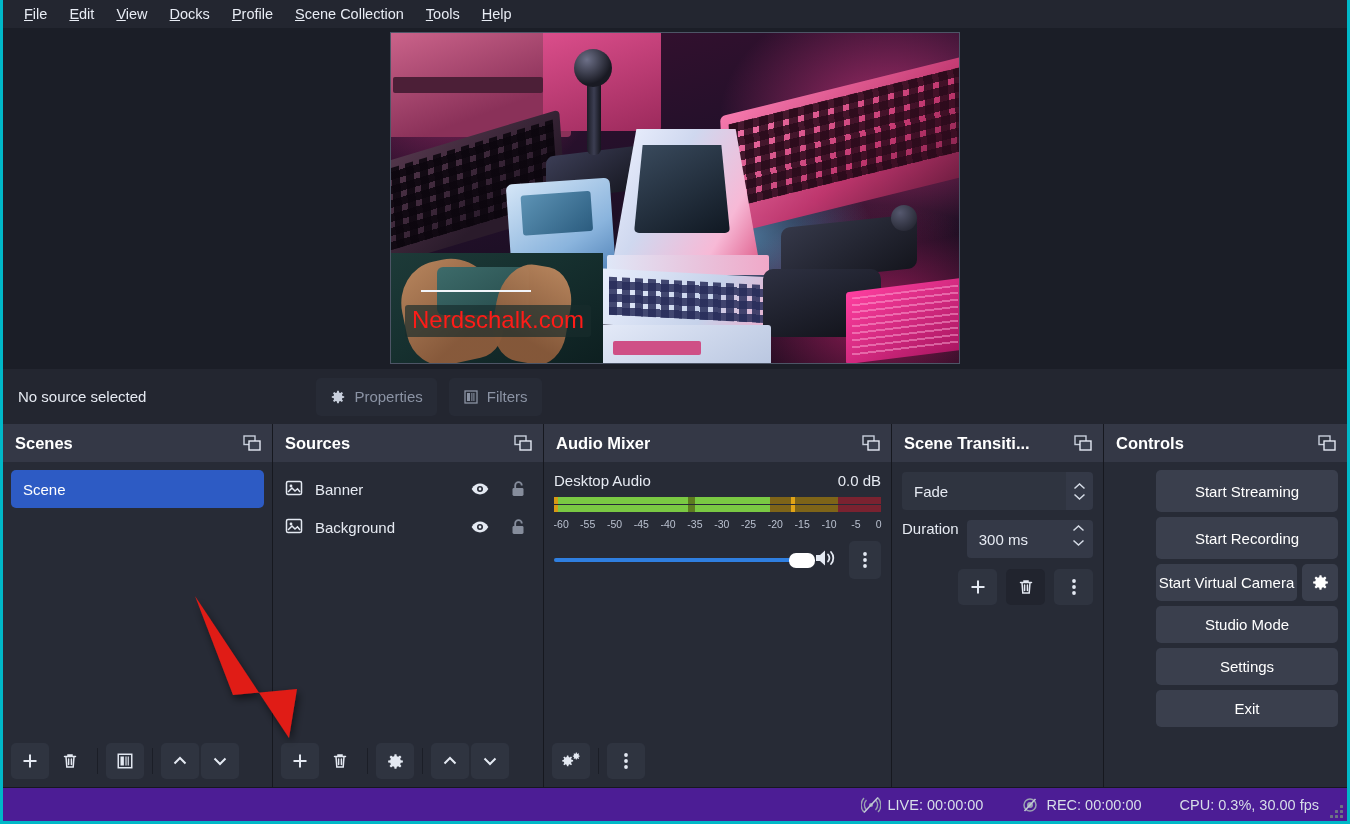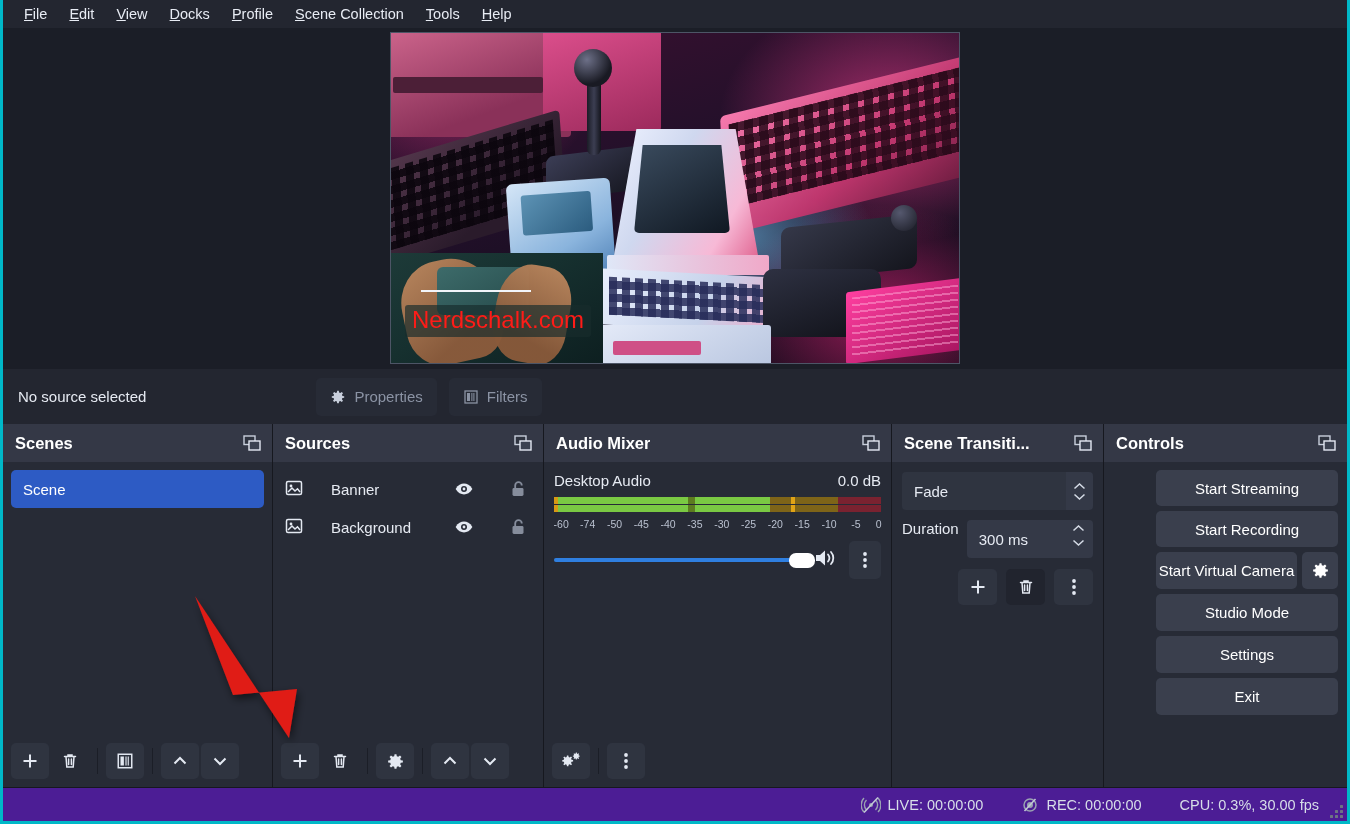--- a/index.html
+++ b/index.html
@@ -265,21 +265,21 @@
   .dock-scenes { flex: 0 0 270px; }
   .scene-item {
     margin: 8px 8px 0 8px; height: 38px; border-radius: 5px;
     background: #2d5bc4; display: flex; align-items: center; padding: 0 12px;
     color: #ffffff; font-size: 15px;
   }
 
   
   .dock-sources { flex: 0 0 271px; }
   .src-row {
-    height: 38px; display: flex; align-items: center; padding: 0 12px; gap: 28px;
+    height: 38px; display: flex; align-items: center; padding: 0 12px; gap: 12px;
     color: #e6eaf2; font-size: 15px;
   }
   .src-row .label { flex: 1 1 auto; }
   .src-row .eye, .src-row .lock { width: 26px; display: flex; justify-content: center; }
 
   
   .dock-audio { flex: 0 0 348px; }
   .amx { padding: 10px 10px 0 10px; }
   .amx-head { display: flex; align-items: baseline; justify-content: space-between; }
   .amx-name { font-size: 15px; color: #e6eaf2; }
@@ -343,21 +343,21 @@
   }
   .trn-btn.dark { background: #21242e; }
 
   
   .dock-ctrl { flex: 1 1 auto; }
   .ctrl-pad { padding: 8px 9px 0 9px; display: flex; flex-direction: column; gap: 5px; }
   .ctrl-btn {
     background: #3a3f4d; border-radius: 5px; display: flex; align-items: center;
     justify-content: center; color: #ffffff; font-size: 15px;
   }
-  .ctrl-btn.tall { height: 36px; margin-left: 43px; }
+  .ctrl-btn.tall { height: 42px; margin-left: 43px; }
   .ctrl-btn.std { height: 37px; margin-left: 43px; }
   .ctrl-row { display: flex; gap: 5px; }
   .ctrl-row .ctrl-btn { flex: 1 1 auto; }
   .ctrl-gear {
     width: 36px; background: #3a3f4d; border-radius: 5px;
     display: flex; align-items: center; justify-content: center; flex: 0 0 36px;
   }
 
   
   .statusbar {
@@ -613,21 +613,21 @@
             <div class="meter-row top" style="left:43%;width:23%;background:#7ac943;"></div>
             <div class="meter-row bot" style="left:43%;width:23%;background:#7ac943;"></div>
 
             <div class="meter-row top" style="left:0;width:1.1%;background:#d79a14;"></div>
             <div class="meter-row bot" style="left:0;width:1.1%;background:#d79a14;"></div>
             <div class="meter-row top" style="left:72.5%;width:1.1%;background:#e0a316;"></div>
             <div class="meter-row bot" style="left:72.5%;width:1.1%;background:#e0a316;"></div>
           </div>
           <div class="meter-labels">
             <span style="left:2.2%">-60</span>
-            <span style="left:10.3%">-74</span>
+            <span style="left:10.3%">-55</span>
             <span style="left:18.5%">-50</span>
             <span style="left:26.7%">-45</span>
             <span style="left:34.9%">-40</span>
             <span style="left:43.1%">-35</span>
             <span style="left:51.3%">-30</span>
             <span style="left:59.5%">-25</span>
             <span style="left:67.7%">-20</span>
             <span style="left:75.9%">-15</span>
             <span style="left:84.1%">-10</span>
             <span style="left:92.3%">-5</span>

